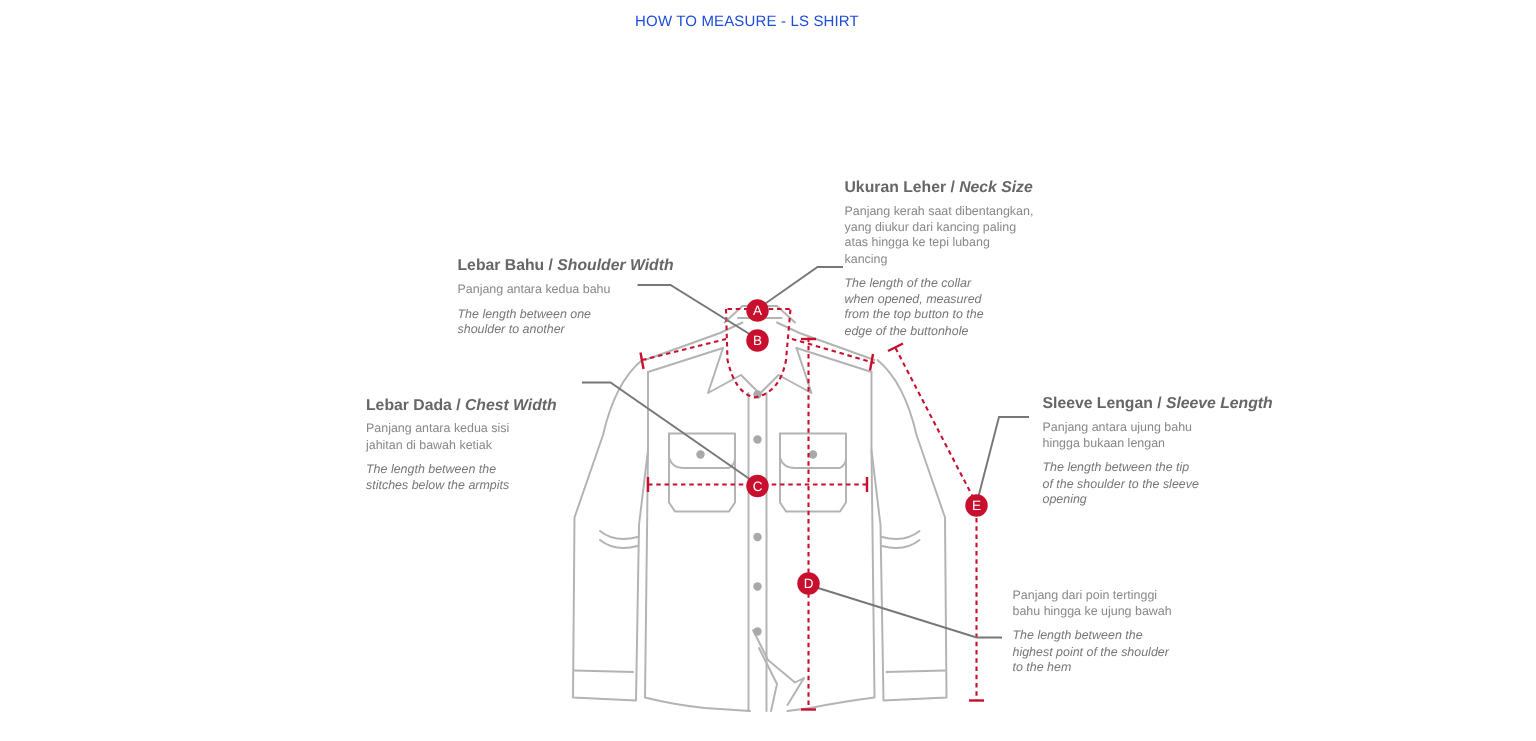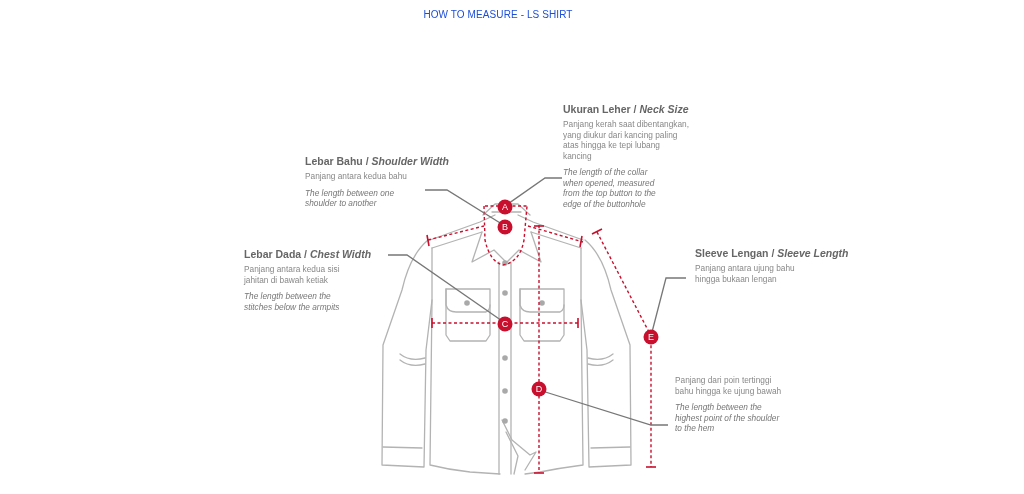--- a/index.html
+++ b/index.html
@@ -1,18 +1,18 @@
 <!DOCTYPE html>
 <html><head>
 <meta charset="utf-8">
 <style>
   html, body { margin: 0; padding: 0; background: #ffffff; }
   body { width: 1024px; height: 494px; position: relative; overflow: hidden; font-family: "Liberation Sans", "DejaVu Sans", sans-serif; }
   .title { position: absolute; left: 0; width: 996px; top: 9px; text-align: center; font-size: 10px; font-weight: normal; color: #1d4ed8; letter-spacing: 0.1px; }
-  .block { position: absolute; color: #888888; }
+  .block { position: absolute; color: #888888; margin-top: 16px; }
   .block .head { font-size: 10.5px; font-weight: bold; color: #666666; margin-bottom: 4px; white-space: nowrap; }
   .block .head i { font-style: italic; }
   .block .id { font-size: 8.3px; line-height: 10.5px; margin-bottom: 6px; }
   .block .en { font-size: 8.3px; line-height: 10.5px; font-style: italic; color: #777777; }
   svg.diagram { position: absolute; left: 0; top: 0; }
   .marker text { font-family: "Liberation Sans", "DejaVu Sans", sans-serif; font-size: 9px; fill: #ffffff; text-anchor: middle; dominant-baseline: central; }
 </style>
 </head>
 <body>
 
@@ -160,20 +160,25 @@
     <div>stitches below the armpits</div>
   </div>
 </div>
 
 <div class="block" style="left:695px; top:247px; width:170px;">
   <div class="head"><span>Sleeve Lengan</span><span> / </span><i>Sleeve Length</i></div>
   <div class="id">
     <div>Panjang antara ujung bahu</div>
     <div>hingga bukaan lengan</div>
   </div>
+  <div class="en">
+    <div>The length between the tip</div>
+    <div>of the shoulder to the sleeve</div>
+    <div>opening</div>
+  </div>
 </div>
 
 <div class="block" style="left:675px; top:375px; width:170px;">
   <div class="id">
     <div>Panjang dari poin tertinggi</div>
     <div>bahu hingga ke ujung bawah</div>
   </div>
   <div class="en">
     <div>The length between the</div>
     <div>highest point of the shoulder</div>

